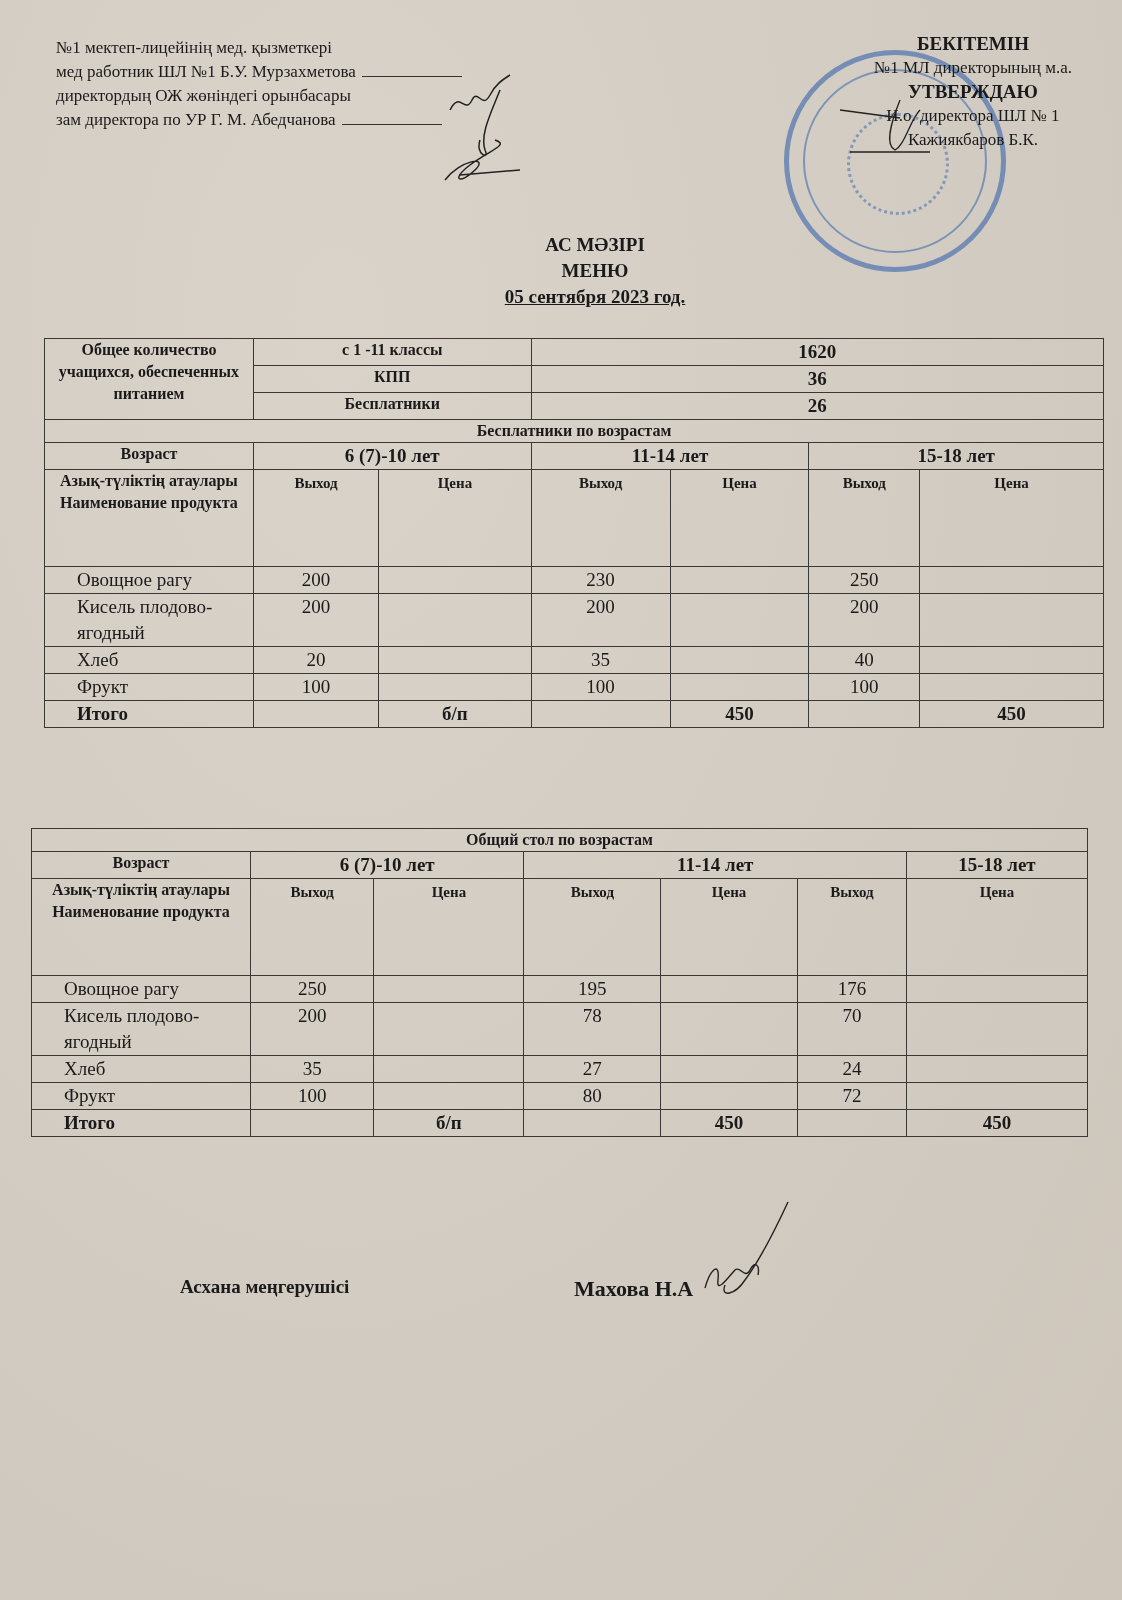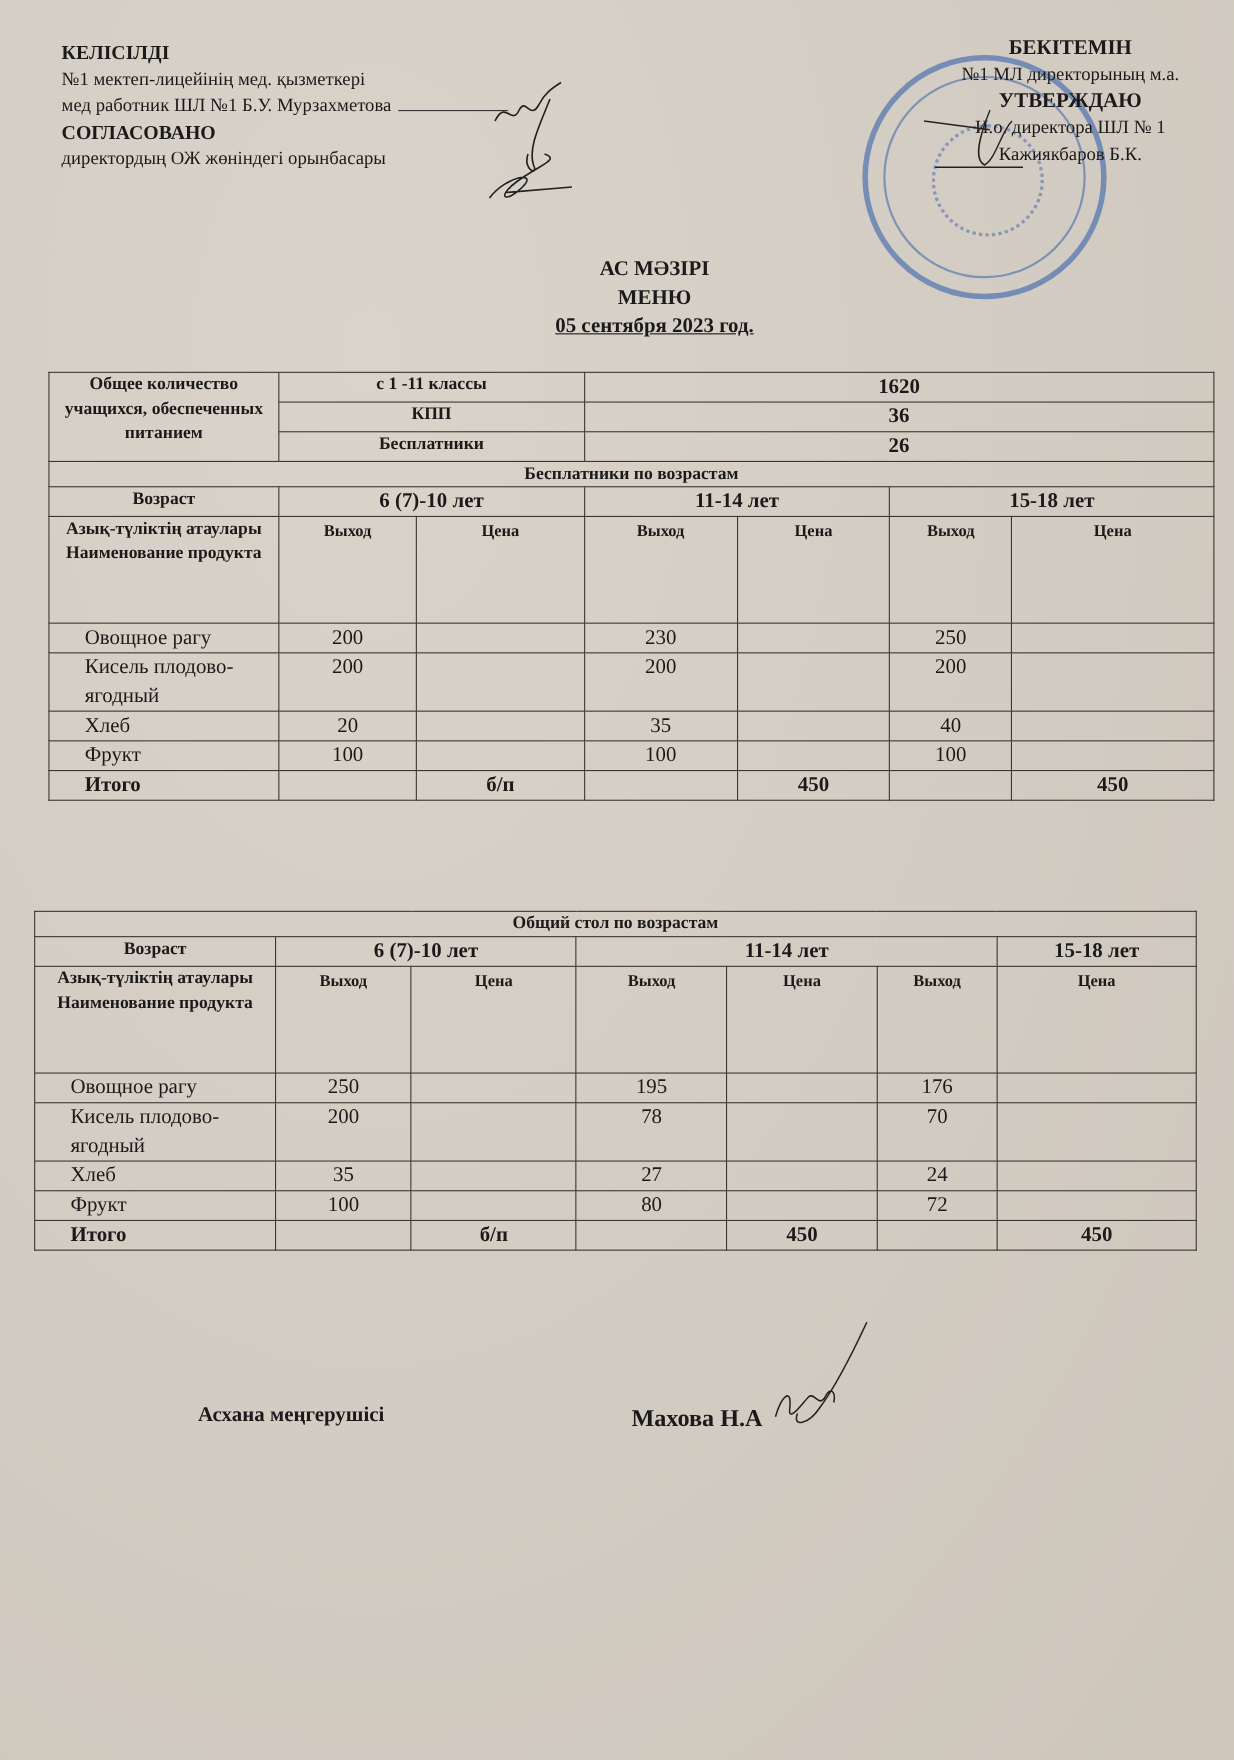--- a/index.html
+++ b/index.html
@@ -30,25 +30,24 @@
   .stamp { left:784px; top:50px; width:222px; height:222px; border-radius:50%;
     border:5px solid rgba(40,90,170,0.55); box-sizing:border-box; }
   .stamp::before { content:""; position:absolute; left:14px; top:14px; right:14px; bottom:14px; border-radius:50%; border:2px solid rgba(40,90,170,0.5); }
   .stamp::after { content:""; position:absolute; left:58px; top:58px; width:96px; height:96px; border-radius:50%; border:3px dotted rgba(40,90,170,0.45); }
   svg.sig { position:absolute; overflow:visible; }
 </style>
 </head>
 <body>
 
 <div class="abs hdr-left">
-  <div class="b">КЕЛІСІЛДІ</div>
   <div>№1 мектеп-лицейінің мед. қызметкері</div>
   <div><span>мед работник ШЛ №1 Б.У. Мурзахметова</span><span class="sig-line"></span></div>
-  <div class="b">СОГЛАСОВАНО</div>
   <div>директордың ОЖ жөніндегі орынбасары</div>
+  <div><span>зам директора по УР  Г. М. Абедчанова</span><span class="sig-line"></span></div>
 </div>
 
 <svg class="sig" style="left:440px;top:70px;" width="100" height="120">
   <path d="M10 40 C20 20, 25 45, 32 30 C38 18, 42 40, 50 25 C55 15, 62 10, 70 5 M60 20 C50 45, 40 65, 45 80 C50 90, 35 85, 40 70" stroke="#222" stroke-width="1.5" fill="none"></path>
   <path d="M5 110 C20 90, 50 85, 35 100 C20 115, 10 110, 30 95 C50 80, 70 75, 55 70 M20 105 L80 100" stroke="#222" stroke-width="1.5" fill="none"></path>
 </svg>
 
 <div class="abs stamp"></div>
 
 <div class="abs hdr-right">

